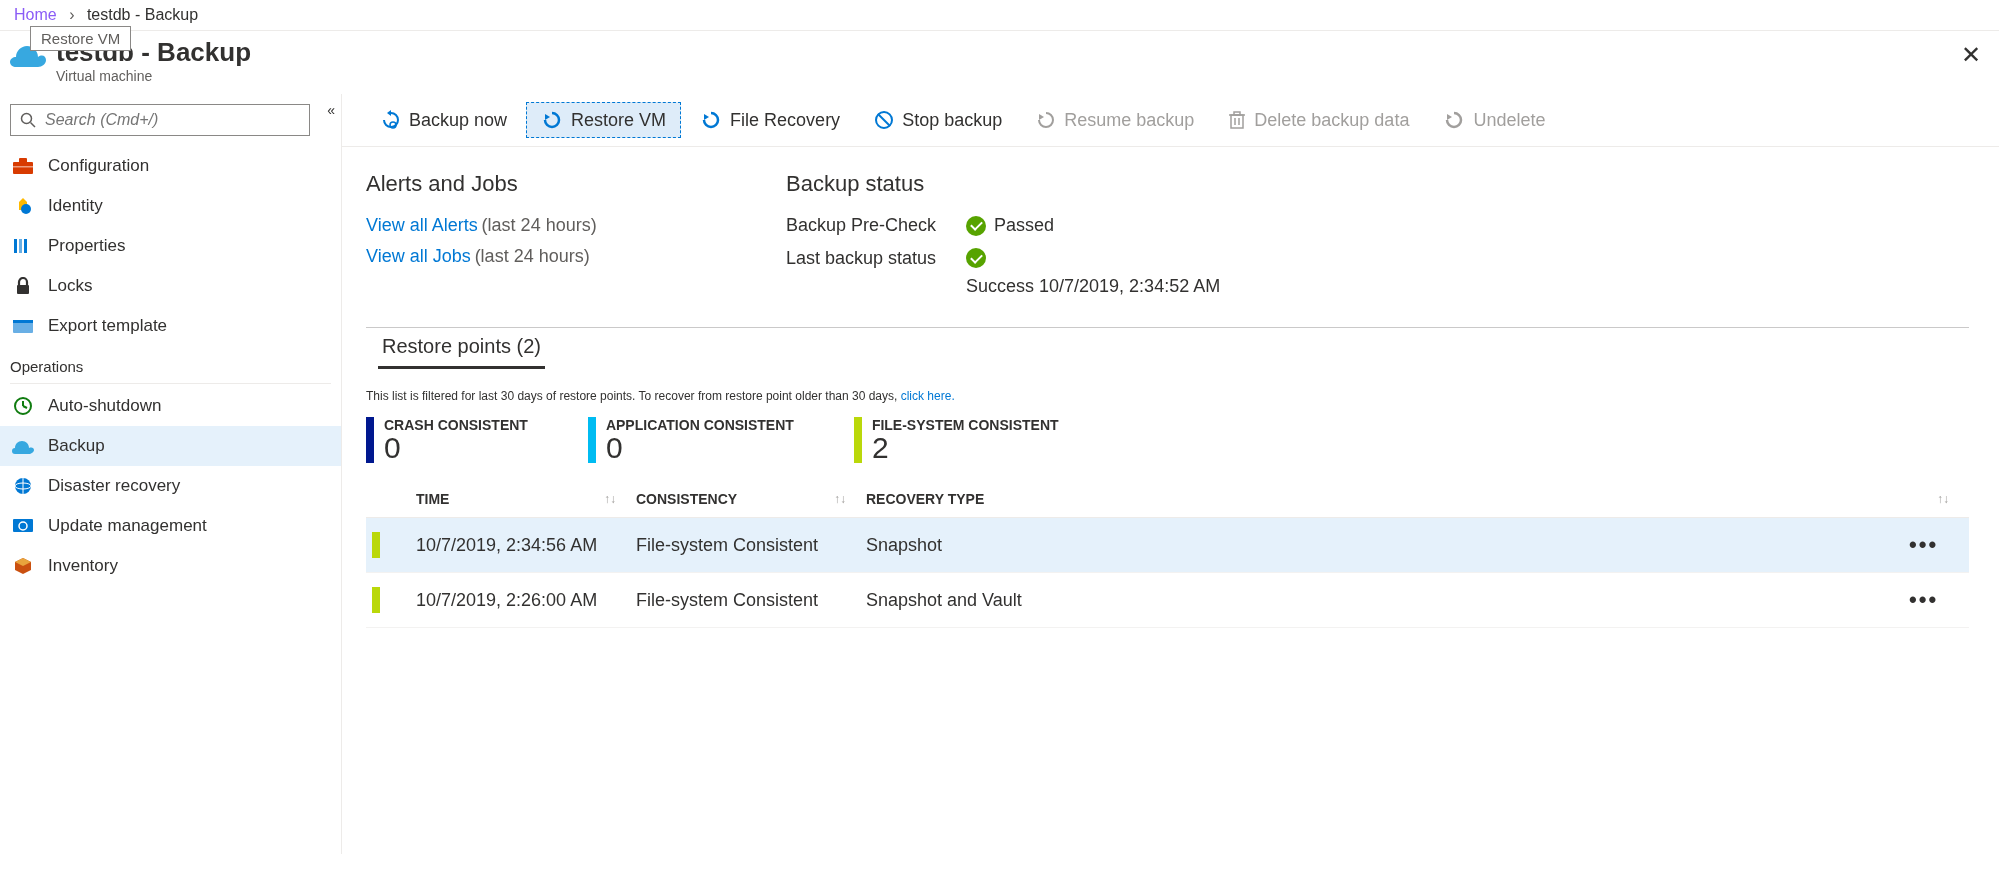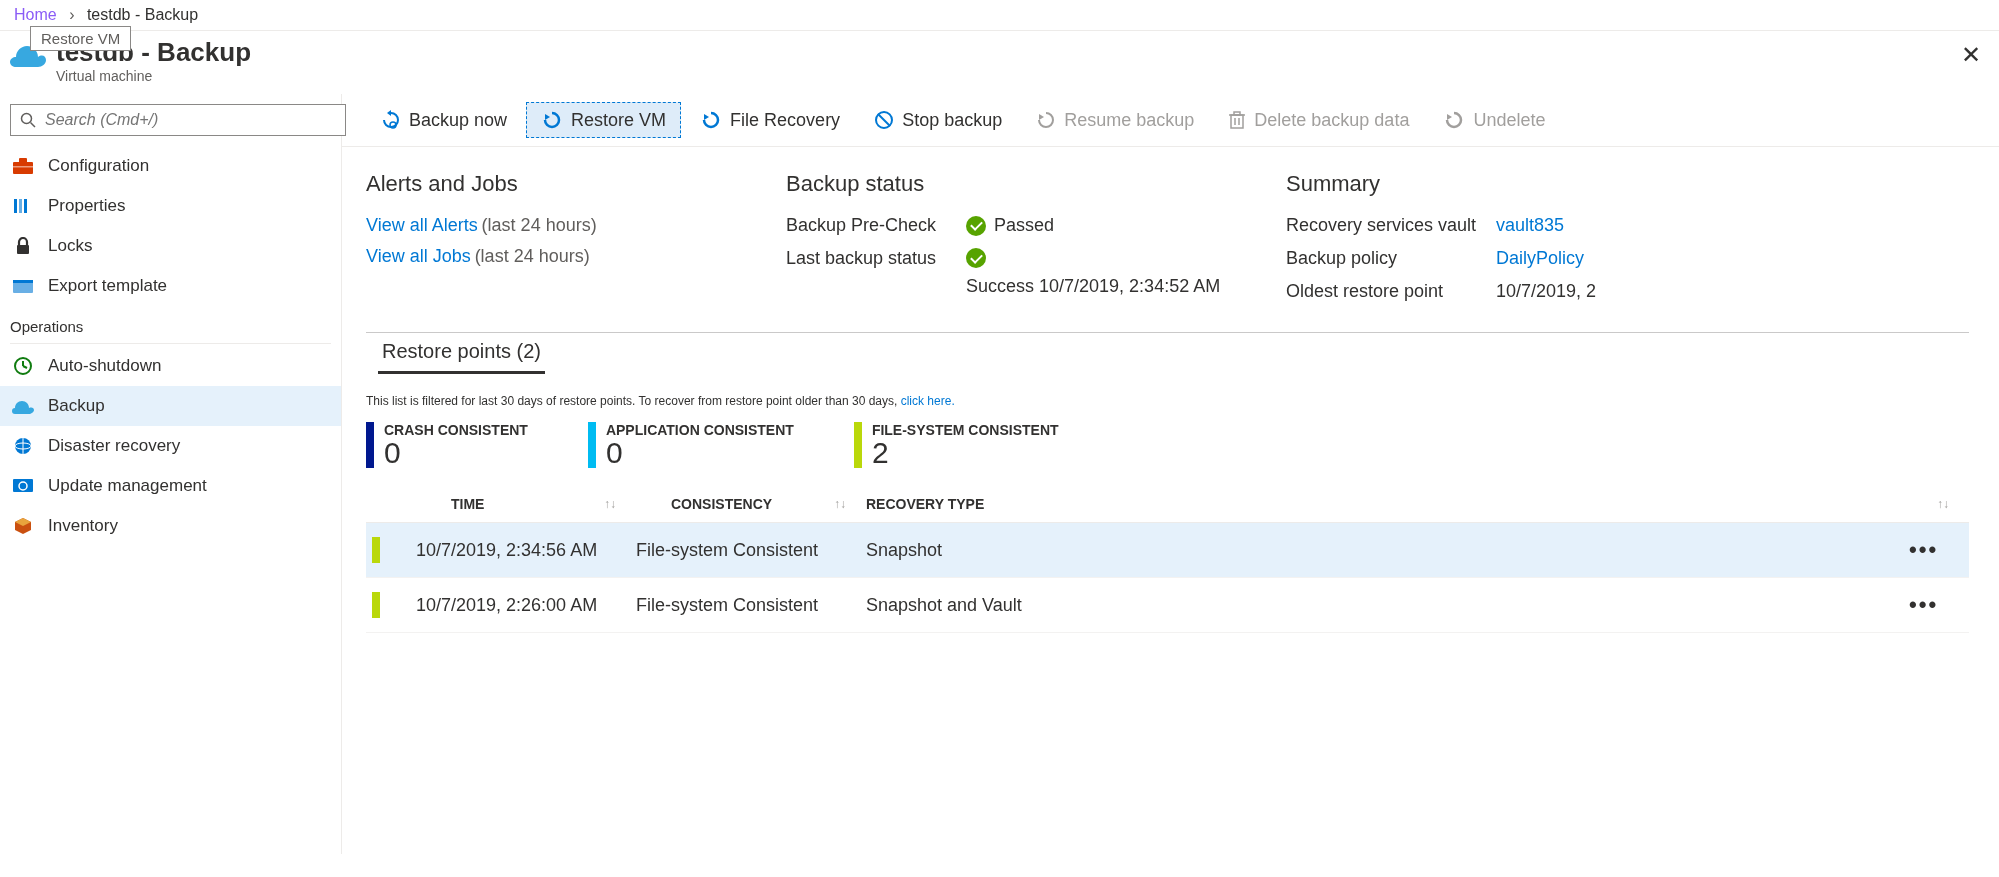--- a/index.html
+++ b/index.html
@@ -74,21 +74,21 @@
 .sidebar .collapse {
   position: absolute;
   right: 6px;
   top: 8px;
   font-size: 14px;
   color: #323130;
   cursor: pointer;
 }
 .search-wrap {
   margin: 4px 10px 10px 10px;
-  width: 336px;
+  width: 300px;
 }
 .search {
   width: 100%;
   border: 1px solid #8a8886;
   padding: 6px 8px 6px 34px;
   font-size: 16px;
   font-style: italic;
   color: #605e5c;
   background: #fff;
 }
@@ -218,21 +218,21 @@
   grid-template-columns: 50px 220px 230px 1fr 60px;
   padding: 14px 0;
   font-size: 18px;
   align-items:center;
   border-bottom: 1px solid #f3f2f1;
 }
 .tbl-row.hl { background:#e5f1fb; }
 .tbl-row .rowbar { width:8px; height:26px; background:#bad80a; margin-left:6px;}
 .tbl-row .more { font-size:22px; font-weight:700; cursor:pointer; letter-spacing:2px; text-align:left;}
 .th-cell { display:flex; align-items:center;}
-.th-cell.right-sort { justify-content: space-between; padding-right: 20px; margin-left: 35px;}
+.th-cell.right-sort { justify-content: space-between; padding-right: 20px;}
 </style>
 </head>
 <body>
 
 <div class="breadcrumb">
   <a href="#">Home</a>
   <span class="sep">›</span>
   <span class="current">testdb - Backup</span>
   <div class="tooltip">Restore VM</div>
 </div>
@@ -269,20 +269,29 @@
           <svg width="20" height="16">
             <rect x="0" y="4" width="20" height="12" rx="1" fill="#d83b01"></rect>
             <rect x="6" y="0" width="8" height="5" rx="1" fill="#d83b01"></rect>
             <rect x="0" y="8" width="20" height="1.5" fill="#fff" opacity="0.5"></rect>
           </svg>
         </span>
       <span>Configuration</span>
     </div>
     <div class="nav-item">
       <span class="nicon">
+          <svg width="18" height="18">
+            <polygon points="9,1 13,5 13,13 5,13 5,5" fill="#ffb900"></polygon>
+            <circle cx="12" cy="12" r="5" fill="#0078d4"></circle>
+          </svg>
+        </span>
+      <span>Identity</span>
+    </div>
+    <div class="nav-item">
+      <span class="nicon">
           <svg width="18" height="16">
             <rect x="0" y="1" width="3" height="14" fill="#0078d4"></rect>
             <rect x="5" y="1" width="3" height="14" fill="#69afe5"></rect>
             <rect x="10" y="1" width="3" height="14" fill="#0078d4"></rect>
           </svg>
         </span>
       <span>Properties</span>
     </div>
     <div class="nav-item">
       <span class="nicon">
@@ -450,37 +459,20 @@
               <span>Passed</span>
             </div>
             <div>Last backup status</div>
             <div class="val" style="flex-direction:column; align-items:flex-start; ">
               <span class="check-circle"></span>
               <span>Success 10/7/2019, 2:34:52 AM</span>
             </div>
           </div>
         </div>
 
-        <div class="col summary">
-          <h2>Summary</h2>
-          <div class="kv-grid">
-            <div>Recovery services vault</div>
-            <div class="val">
-                <a href="#" class="link">vault835</a>
-              </div>
-            <div>Backup policy</div>
-            <div class="val">
-                <a href="#" class="link">DailyPolicy</a>
-              </div>
-            <div>Oldest restore point</div>
-            <div class="val">
-                <span>10/7/2019, 2</span>
-              </div>
-          </div>
-        </div>
 
       </div>
 
       <div class="rp-tab-wrap">
         <div class="rp-tab-inner">
           <span class="rp-tab">Restore points (2)</span>
         </div>
       </div>
 
       <div class="filter-note">

